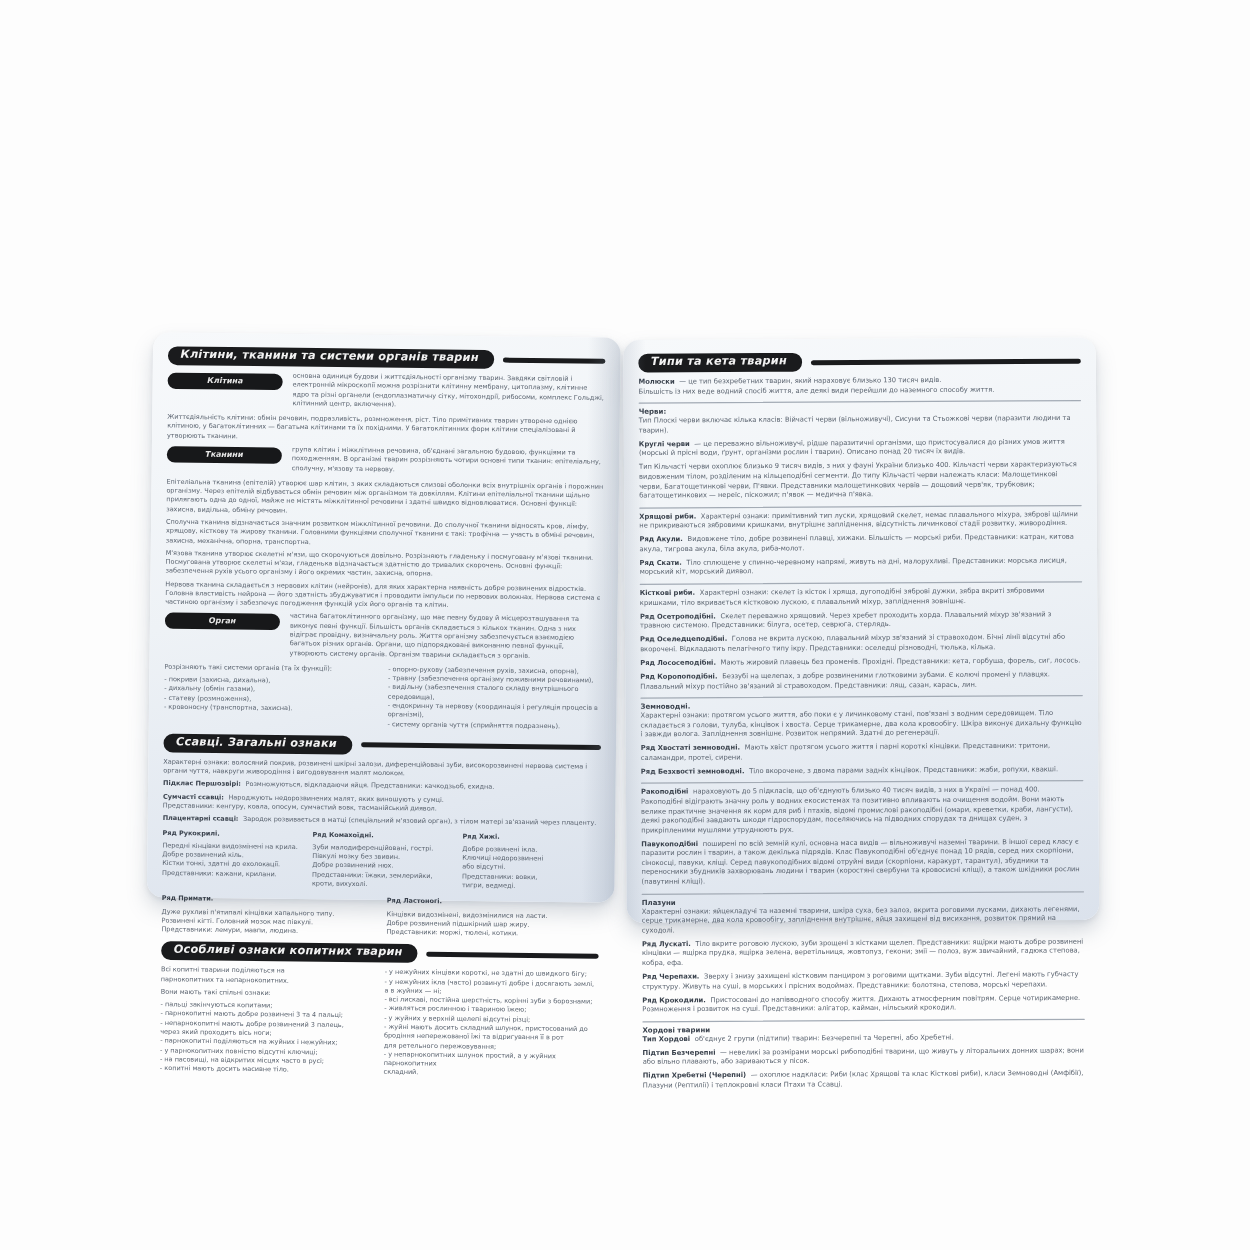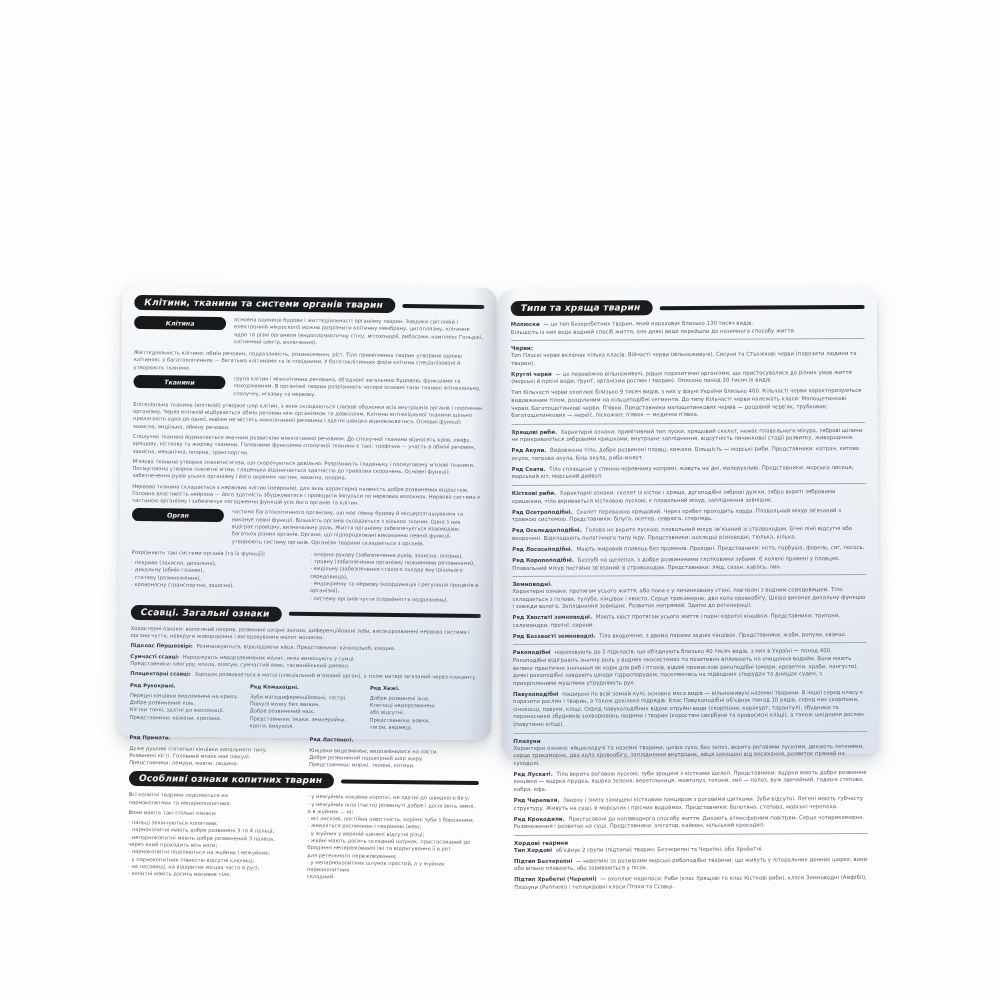--- a/index.html
+++ b/index.html
@@ -2,21 +2,21 @@
 <html><head>
 <meta charset="utf-8">
 <style>
   html,body{margin:0;padding:0;}
   body{
     width:1000px;height:1000px;position:relative;
     background:#fdfdfd;
     font-family:"DejaVu Sans", sans-serif;
     overflow:hidden;
   }
-  .spread{position:absolute;left:118px;top:281px;width:762px;height:484px;}
+  .spread{position:absolute;left:118px;top:263px;width:762px;height:484px;}
   .page{
     position:absolute;border-radius:13px;
     background:linear-gradient(168deg,#f7f9fb 0%,#eef2f6 45%,#e2e8f0 80%,#dbe2ec 100%);
     box-shadow:0 9px 16px rgba(125,138,155,.30), 0 2px 4px rgba(125,138,155,.18);
   }
   .page-left{left:2px;top:5px;width:374px;height:452px;transform:rotate(.65deg);}
   .page-right{left:382px;top:8px;width:378px;height:466px;transform:rotate(-.35deg);}
   .page-left::after{content:"";position:absolute;top:0;right:0;width:26px;height:100%;
     border-radius:0 13px 13px 0;
     background:linear-gradient(to right,rgba(140,152,170,0),rgba(140,152,170,.30));}
@@ -190,21 +190,21 @@
         </div>
       </div>
 
     </div>
   </div>
 
   <div class="page page-right">
     <div class="inner rp">
 
       <div class="hdr">
-        <span class="pill">Типи та хряща тварин</span>
+        <span class="pill">Типи та кета тварин</span>
         <span class="rule"></span>
       </div>
 
       <p class="t pre"><b>Молюски</b> <span>— це тип безхребетних тварин, який нараховує близько 130 тисяч видів.
 Більшість із них веде водний спосіб життя, але деякі види перейшли до наземного способу життя.</span></p>
 
       <div class="hrline"></div>
 
       <p class="blockhead">Черви:</p>
       <p class="t">Тип Плоскі черви включає кілька класів: Війчасті черви (вільноживучі), Сисуни та Стьожкові черви (паразити людини та тварин).</p>

